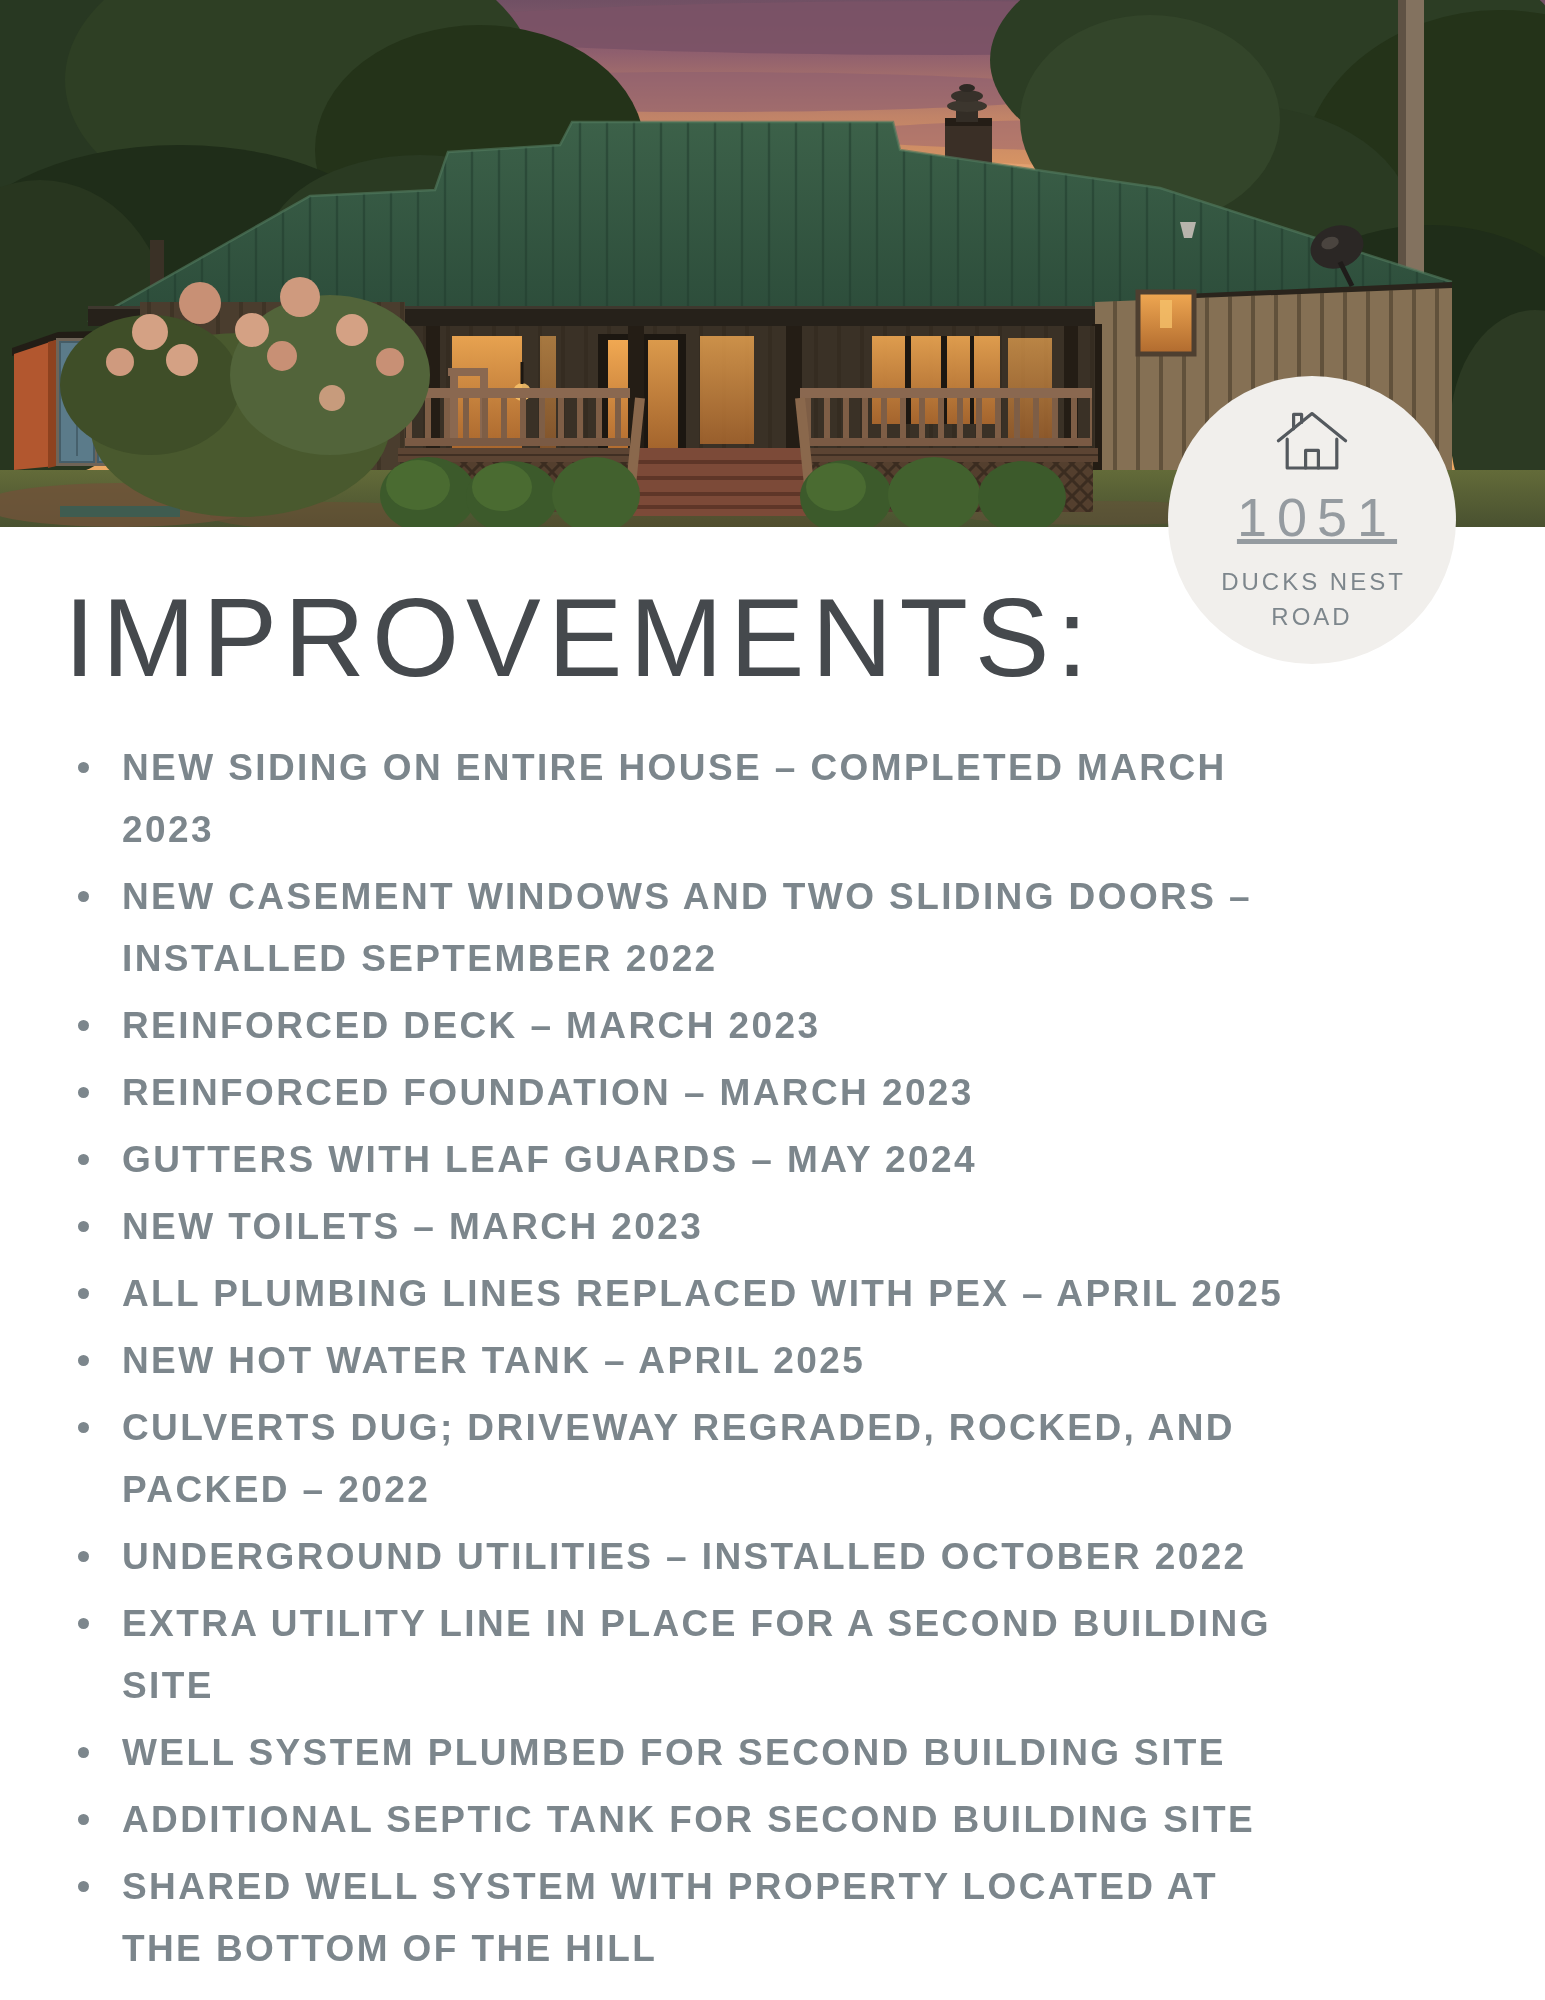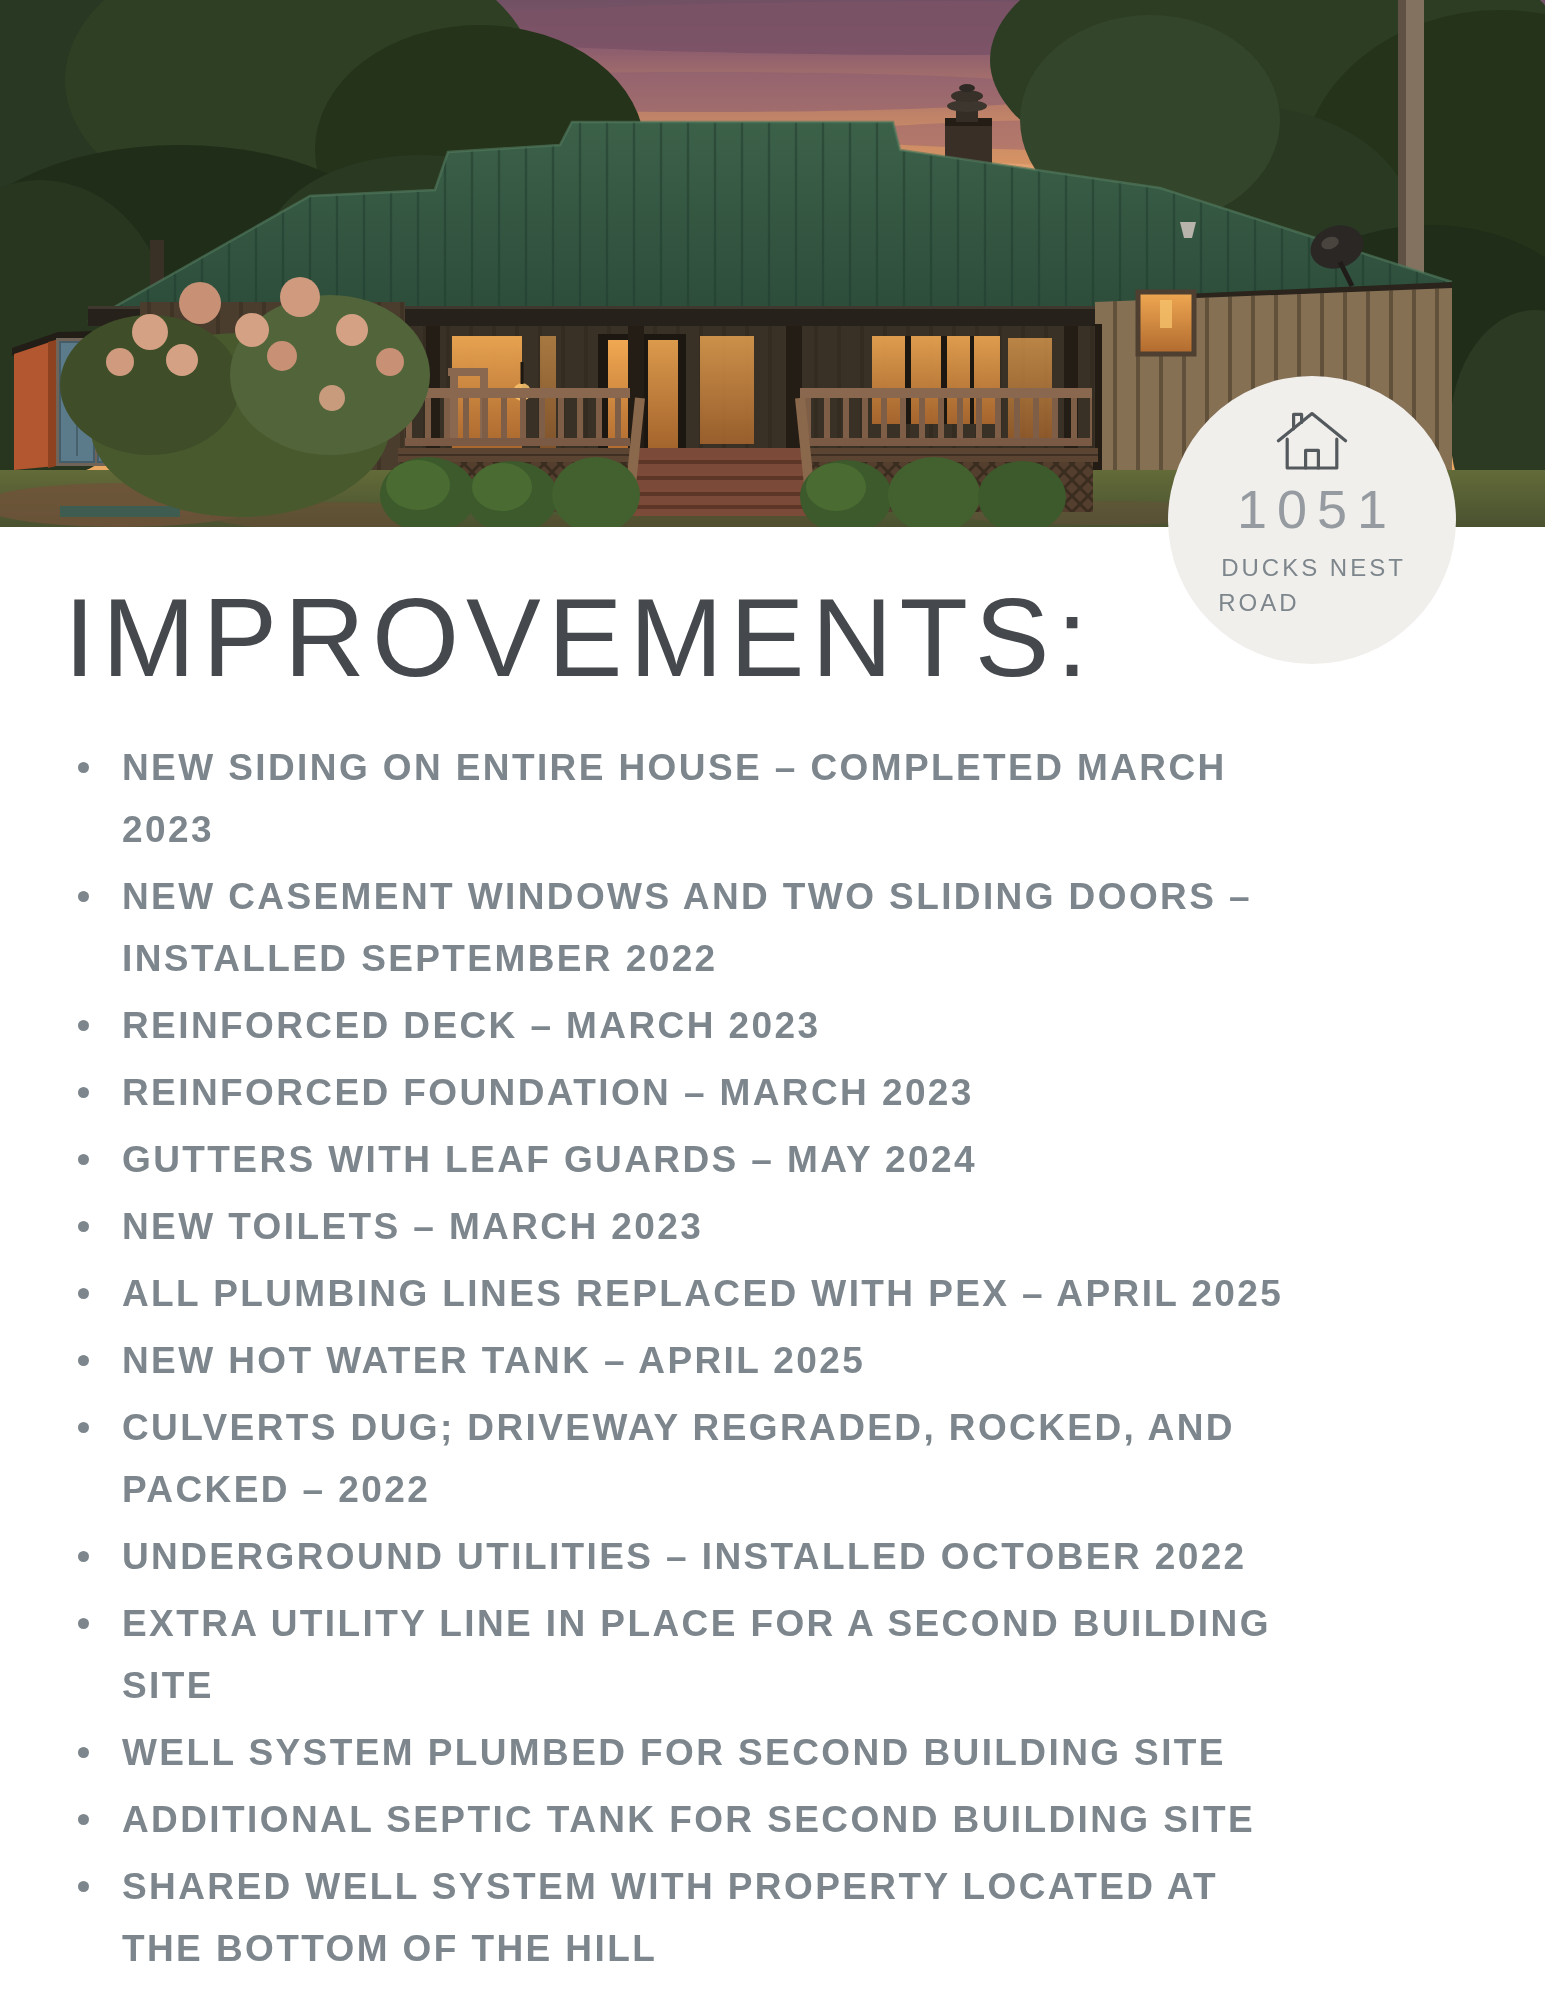--- a/index.html
+++ b/index.html
@@ -12,27 +12,28 @@
   .photo{position:absolute;left:0;top:0;width:1545px;height:527px;display:block;}
   
   .badge{
     position:absolute;left:1168px;top:376px;width:288px;height:288px;
     border-radius:50%;background:var(--badge-bg,#f1efec);
     display:flex;flex-direction:column;align-items:center;box-sizing:border-box;
     padding-top:28px;z-index:3;
   }
   .badge svg{display:block;}
   .badge-number{
-    margin-top:4px;font-size:54px;font-weight:300;
+    margin-top:12px;font-size:54px;font-weight:300;
     letter-spacing:10px;text-indent:10px;color:var(--badge-number,#959ba0);
     line-height:58px;
+    text-decoration:underline;
   }
   .badge-street{
-    margin-top:12px;font-size:24px;font-weight:400;letter-spacing:3px;text-indent:3px;
-    color:var(--badge-street,#7d868c);line-height:35px;white-space:pre-line;
+    margin-top:18px;font-size:24px;font-weight:400;letter-spacing:3px;text-indent:3px;
+    color:var(--badge-street,#7d868c);line-height:35px;text-align:center;white-space:pre-line;
   }
   
   .heading{
     position:absolute;left:64px;top:582px;margin:0;
     font-size:112px;font-weight:200;letter-spacing:7px;line-height:112px;
     color:var(--heading-color,#45494d);white-space:nowrap;
   }
   
   .list{
     position:absolute;left:70px;top:737px;width:1400px;

